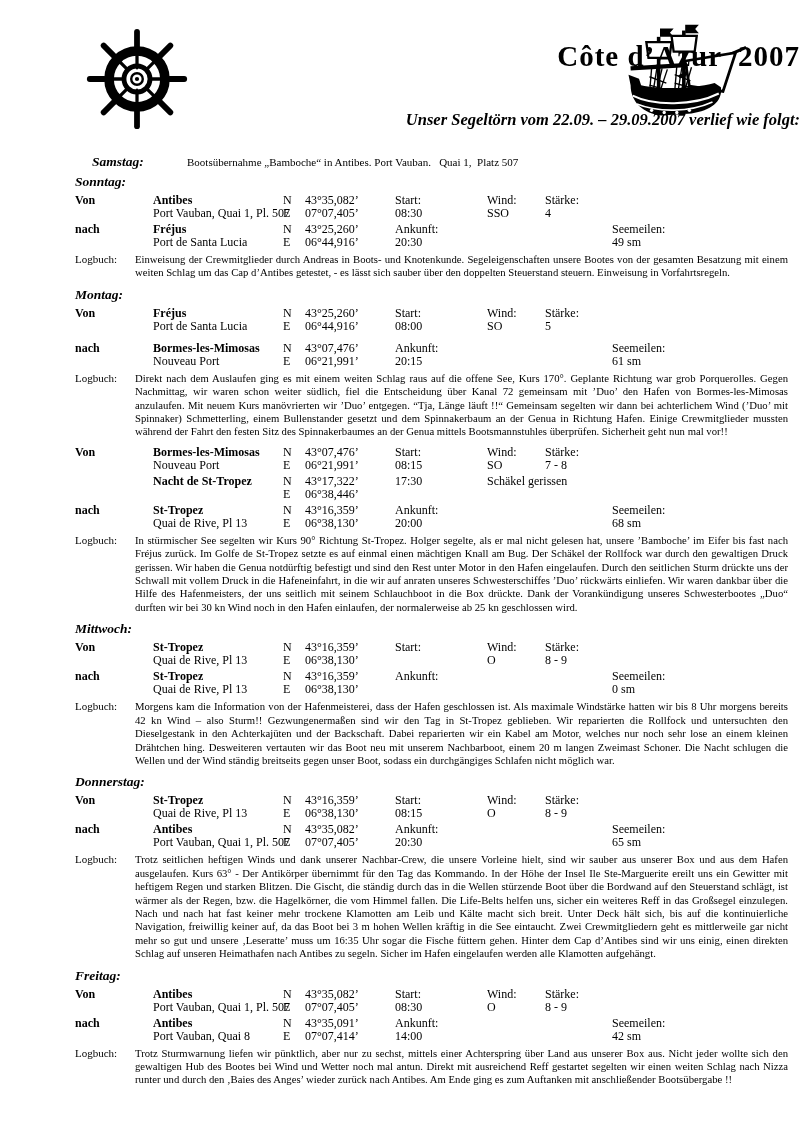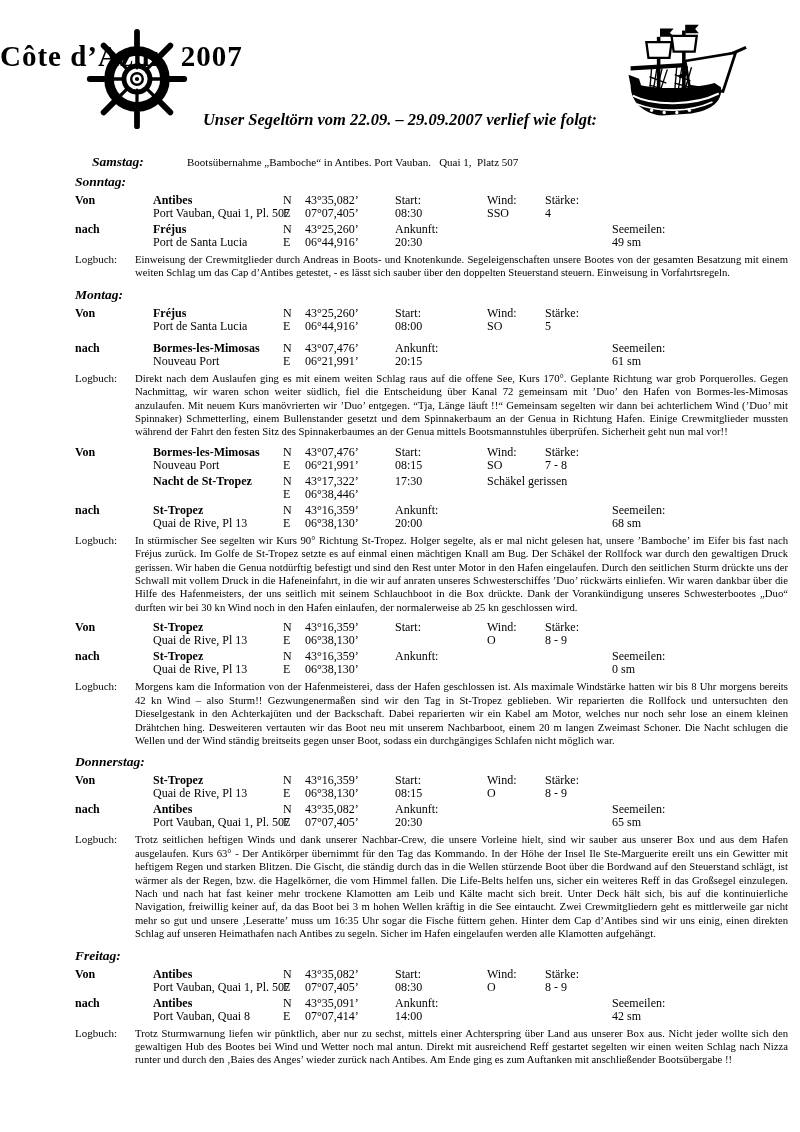--- a/index.html
+++ b/index.html
@@ -9,25 +9,25 @@
     font-family:"Liberation Serif","DejaVu Serif",serif;
     overflow:hidden;position:relative;
   }
   .page{position:relative;width:800px;height:1132px;}
 
   
   .header{position:relative;height:158px;}
   .wheel-icon{position:absolute;left:84px;top:26px;width:106px;height:106px;}
   .ship-icon{position:absolute;right:14px;top:24px;width:168px;height:116px;}
   .title{
-    position:absolute;left:0;right:0;top:40px;text-align:left;
+    position:absolute;left:0;right:0;top:40px;text-align:right;
     font-size:29px;font-weight:bold;letter-spacing:1px;white-space:pre;
   }
   .subtitle{
-    position:absolute;left:0;right:0;top:110px;text-align:center;
+    position:absolute;left:0;right:0;top:110px;text-align:right;
     font-size:16.5px;font-weight:bold;font-style:italic;
   }
   .samstag-row{position:absolute;left:75px;right:12px;top:137px;display:flex;align-items:baseline;}
   .samstag-row .day-h{margin:17px;width:78px;flex:0 0 78px;}
   .samstag-text{font-size:11px;white-space:pre-wrap;text-align:right;}
 
   
   .content{margin:0 12px 0 75px;}
   .day-block{margin-top:7px;}
   .day-block.first{margin-top:16px;}
@@ -285,20 +285,21 @@
           <span class="c"></span>
           <span class="c">68 sm</span>
       </div>
       <div class="logbuch">
         <span class="log-label">Logbuch:</span>
         <p class="log-text">In stürmischer See segelten wir Kurs 90° Richtung St-Tropez. Holger segelte, als er mal nicht gelesen hat, unsere ’Bamboche’ im Eifer bis fast nach Fréjus zurück. Im Golfe de St-Tropez setzte es auf einmal einen mächtigen Knall am Bug. Der Schäkel der Rollfock war durch den gewaltigen Druck gerissen. Wir haben die Genua notdürftig befestigt und sind den Rest unter Motor in den Hafen eingelaufen. Durch den seitlichen Sturm drückte uns der Schwall mit vollem Druck in die Hafeneinfahrt, in die wir auf anraten unseres Schwesterschiffes ’Duo’ rückwärts einliefen. Wir waren dankbar über die Hilfe des Hafenmeisters, der uns seitlich mit seinem Schlauchboot in die Box drückte. Dank der Vorankündigung unseres Schwesterbootes „Duo“ durften wir bei 30 kn Wind noch in den Hafen einlaufen, der normalerweise ab 25 kn geschlossen wird.</p>
       </div>
     </section>
 
     <section class="day-block">
+      <h2 class="day-h">Mittwoch:</h2>
       <div class="vrow">
         <span class="c b">Von</span>
           <span class="c b">St-Tropez</span>
           <span class="c">N</span>
           <span class="c">43°16,359’</span>
           <span class="c">Start:</span>
           <span class="c">Wind:</span>
           <span class="c">Stärke:</span>
           <span class="c"></span>
         <span class="c"></span>

